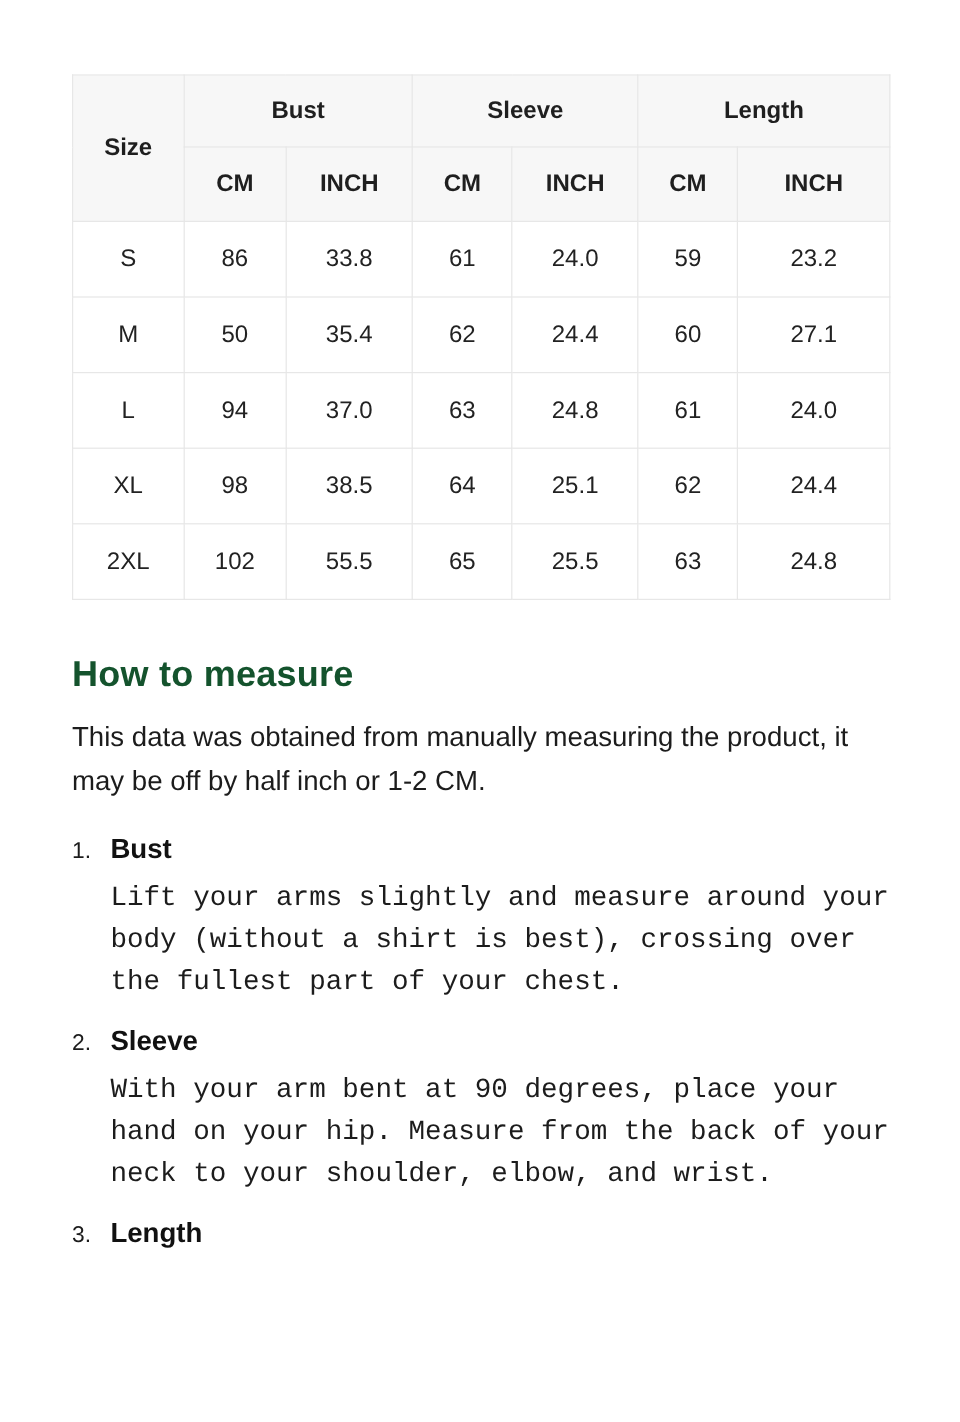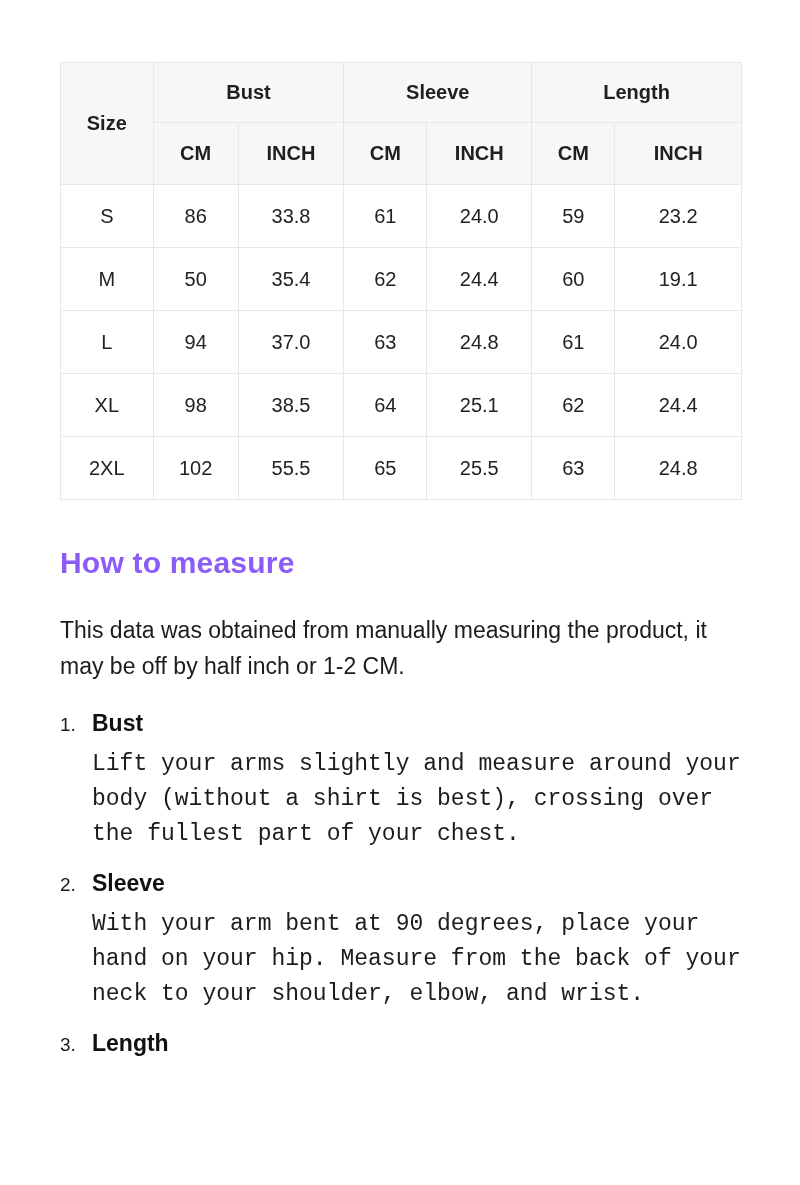--- a/index.html
+++ b/index.html
@@ -46,25 +46,25 @@
   col.c-cm2    { width: 12.2%; }
   col.c-inch2  { width: 15.4%; }
   col.c-cm3    { width: 12.2%; }
   col.c-inch3  { width: 18.6%; }
 
   
   .howto-heading {
     margin-top: 46px;
     font-size: 30px;
     font-weight: 700;
-    color: #8b5cf6;
+    color: #14532d;
     letter-spacing: 0.2px;
   }
   .howto-intro {
-    margin-top: 32px;
+    margin-top: 16px;
     font-size: 23px;
     line-height: 36px;
     color: #1c1c1c;
   }
   .steps {
     margin-top: 26px;
   }
   .step { margin-bottom: 10px; }
   .step-head {
     display: flex;
@@ -130,21 +130,21 @@
         <td>59</td>
         <td>23.2</td>
       </tr>
       <tr>
         <td>M</td>
         <td>50</td>
         <td>35.4</td>
         <td>62</td>
         <td>24.4</td>
         <td>60</td>
-        <td>19.1</td>
+        <td>27.1</td>
       </tr>
       <tr>
         <td>L</td>
         <td>94</td>
         <td>37.0</td>
         <td>63</td>
         <td>24.8</td>
         <td>61</td>
         <td>24.0</td>
       </tr>

